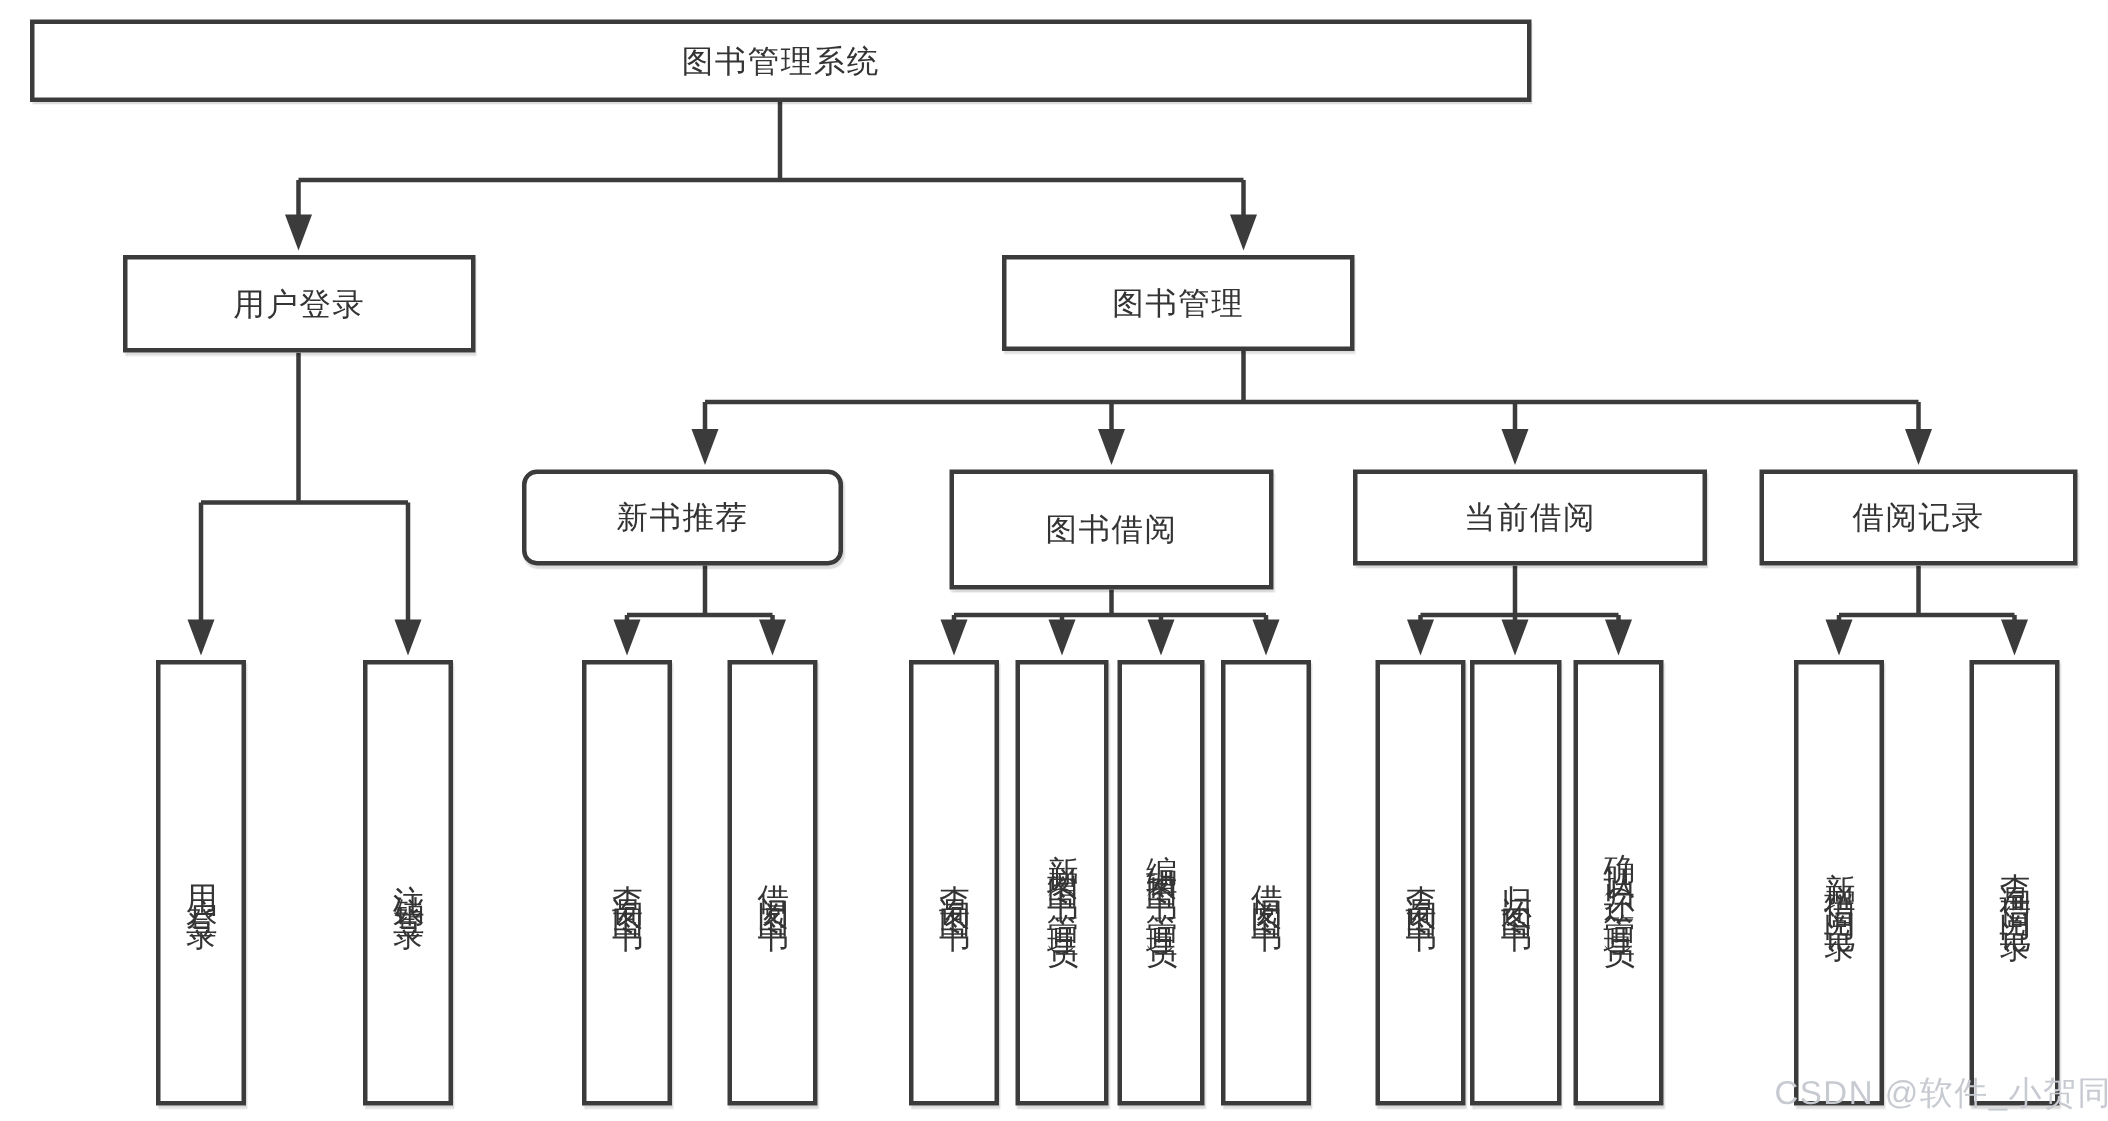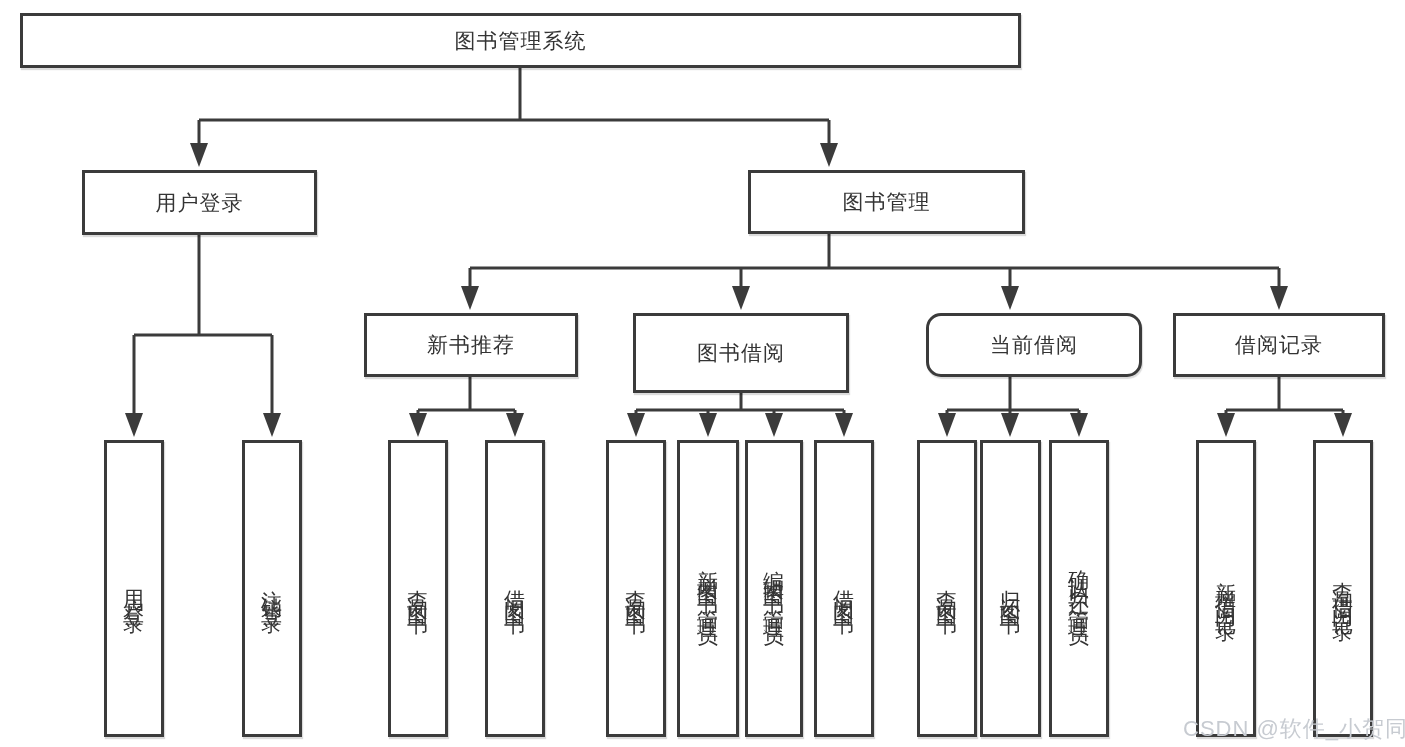--- a/index.html
+++ b/index.html
@@ -102,31 +102,31 @@
       M1334 413 L1352 413 L1343 437 Z"></path>
   </svg>
 
   <div class="node" style="left:20px; top:13px; width:1001px; height:55px;">
     <span>图书管理系统</span>
   </div>
 
   <div class="node" style="left:82px; top:170px; width:235px; height:65px;">
     <span>用户登录</span>
   </div>
-  <div class="node" style="left:748px; top:170px; width:277px; height:64px;">
+  <div class="node" style="left:668px; top:170px; width:235px; height:64px;">
     <span>图书管理</span>
   </div>
 
-  <div class="node" style="left:364px; top:313px; width:214px; height:64px;">
+  <div class="node" style="left:348px; top:313px; width:214px; height:64px;border-radius:10px;">
     <span>新书推荐</span>
   </div>
   <div class="node" style="left:633px; top:313px; width:216px; height:80px;">
     <span>图书借阅</span>
   </div>
-  <div class="node" style="left:926px; top:313px; width:216px; height:64px;border-radius:15px;">
+  <div class="node" style="left:902px; top:313px; width:236px; height:64px;">
     <span>当前借阅</span>
   </div>
   <div class="node" style="left:1173px; top:313px; width:212px; height:64px;">
     <span>借阅记录</span>
   </div>
 
   <div class="node vnode" style="left:104px; top:440px; width:60px; height:297px;">
     <span>用户登录</span>
   </div>
   <div class="node vnode" style="left:242px; top:440px; width:60px; height:297px;">

